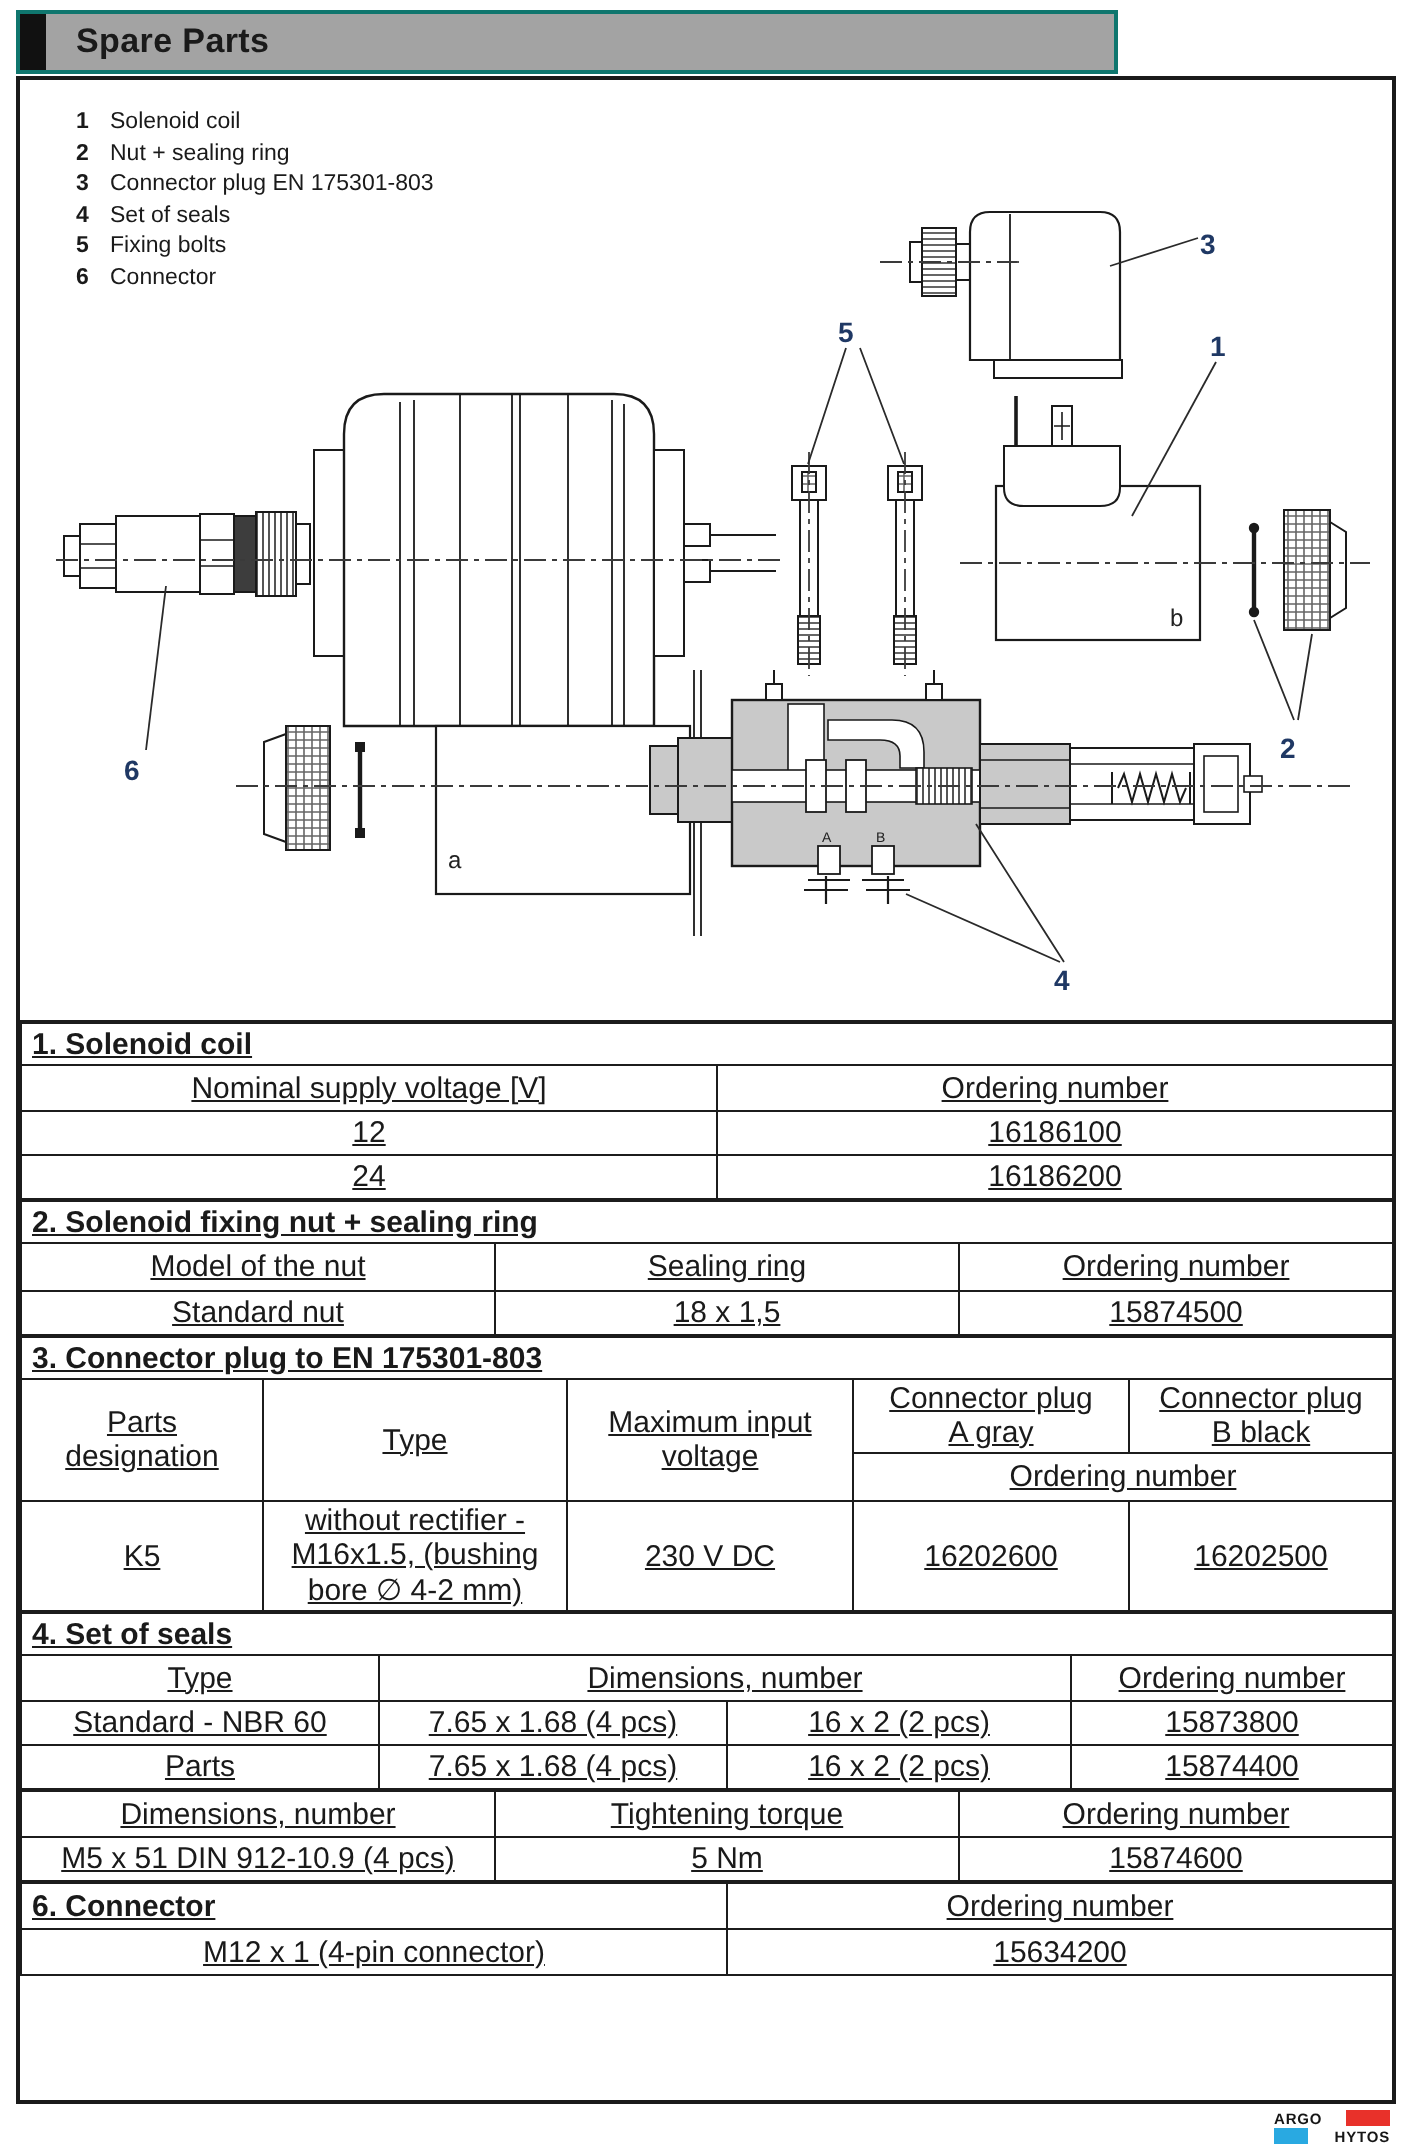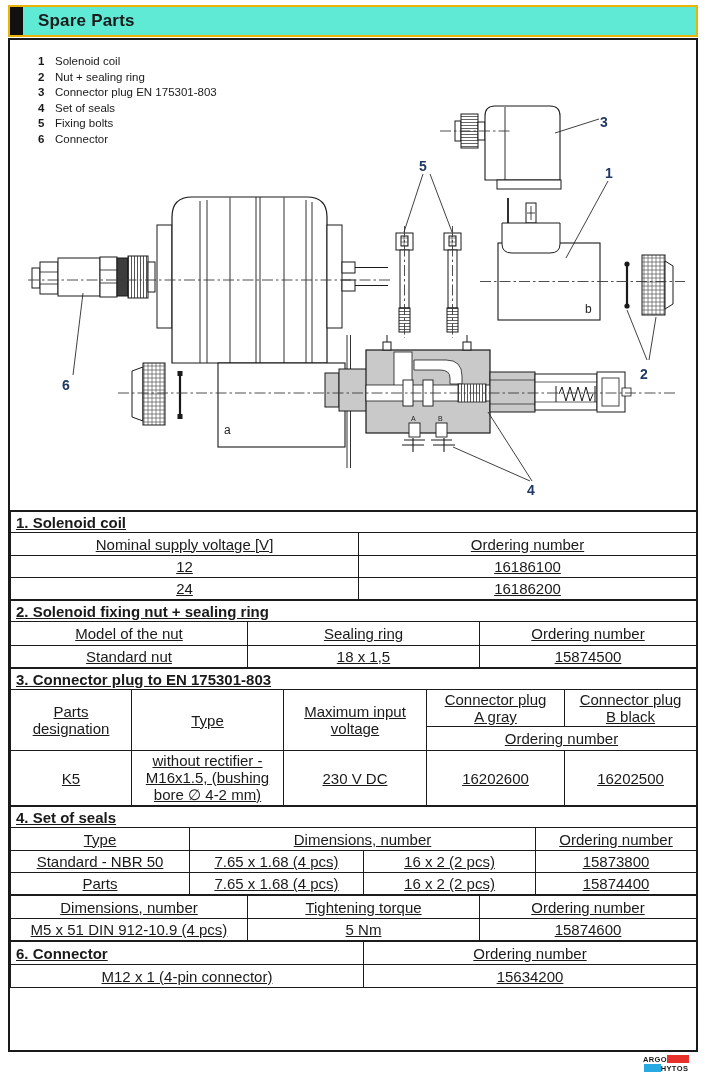--- a/index.html
+++ b/index.html
@@ -1,19 +1,19 @@
 <!DOCTYPE html>
 <html><head>
 <meta charset="utf-8">
 <style>
   html,body{margin:0;padding:0;}
   body{width:709px;height:1075px;background:#fff;position:relative;
        font-family:"Liberation Sans", sans-serif;color:#1a1a1a;}
-  .hdr-box{position:absolute;left:8px;top:5px;width:690px;height:32px;
-           border:2px solid #eab308;box-sizing:border-box;background:#5eead4;}
+  .hdr-box{position:absolute;left:8px;top:5px;width:551px;height:32px;
+           border:2px solid #0f766e;box-sizing:border-box;background:#a3a3a3;}
   .hdr-black{position:absolute;left:0;top:0;bottom:0;width:13px;background:#111;}
   .hdr-title{position:absolute;left:28px;top:0;margin:0;font-size:17px;font-weight:bold;
              line-height:28px;letter-spacing:.2px;}
   .content{position:absolute;left:8px;top:38px;width:690px;height:1014px;
            border:2px solid #1a1a1a;box-sizing:border-box;background:#fff;}
   .parts-list{position:absolute;left:28px;top:14px;font-size:11.5px;line-height:15.6px;}
   .p-row{display:flex;}
   .p-num{font-weight:bold;width:9px;margin-right:8px;}
   .diagram{position:absolute;left:0;top:0;}
   .diagram .dl{font-size:12px;fill:#222;font-family:"Liberation Sans",sans-serif;}
@@ -22,21 +22,21 @@
   .diagram .axis path{stroke:#3a3a3a;stroke-width:.9;stroke-dasharray:11 3 2.5 3;fill:none;}
   .diagram .leader path{stroke:#2a2a2a;stroke-width:.9;fill:none;}
   .tables{position:absolute;left:0;top:470px;width:686px;border-top:1px solid #1c1c1c;}
   table{border-collapse:collapse;table-layout:fixed;width:686px;font-size:15px;text-decoration:underline;}
   td{border:1px solid #1c1c1c;text-align:center;vertical-align:middle;
      padding:1px 4px;overflow:hidden;}
   td.ttl{font-weight:bold;text-align:left;padding-left:5px;}
   td.pre{white-space:pre-line;margin-left:48px;}
   .logo{position:absolute;left:637px;top:1055px;width:58px;font-size:7.5px;font-weight:bold;
         letter-spacing:.4px;color:#161616;}
-  .logo-row{display:flex;justify-content:center;align-items:center;height:8px;margin-bottom:1px;}
+  .logo-row{display:flex;justify-content:space-between;align-items:center;height:8px;margin-bottom:1px;}
   .logo-row svg{display:block;}
 </style>
 </head>
 <body>
 
 <div>
 
   <div class="hdr-box">
     <div class="hdr-black"></div>
     <h1 class="hdr-title">Spare Parts</h1>
@@ -312,21 +312,21 @@
         <tbody>
             <tr style="height:21px">
               <td class="ttl" colspan="4">4. Set of seals</td>
             </tr>
         <tr style="height:23px">
           <td>Type</td>
           <td colspan="2">Dimensions, number</td>
           <td>Ordering number</td>
         </tr>
         <tr style="height:22px">
-          <td>Standard - NBR 50</td>
+          <td>Standard - NBR 60</td>
           <td>7.65 x 1.68 (4 pcs)</td>
           <td>16 x 2 (2 pcs)</td>
           <td>15873800</td>
         </tr>
         <tr style="height:22px">
           <td>Parts</td>
           <td>7.65 x 1.68 (4 pcs)</td>
           <td>16 x 2 (2 pcs)</td>
           <td>15874400</td>
         </tr>

